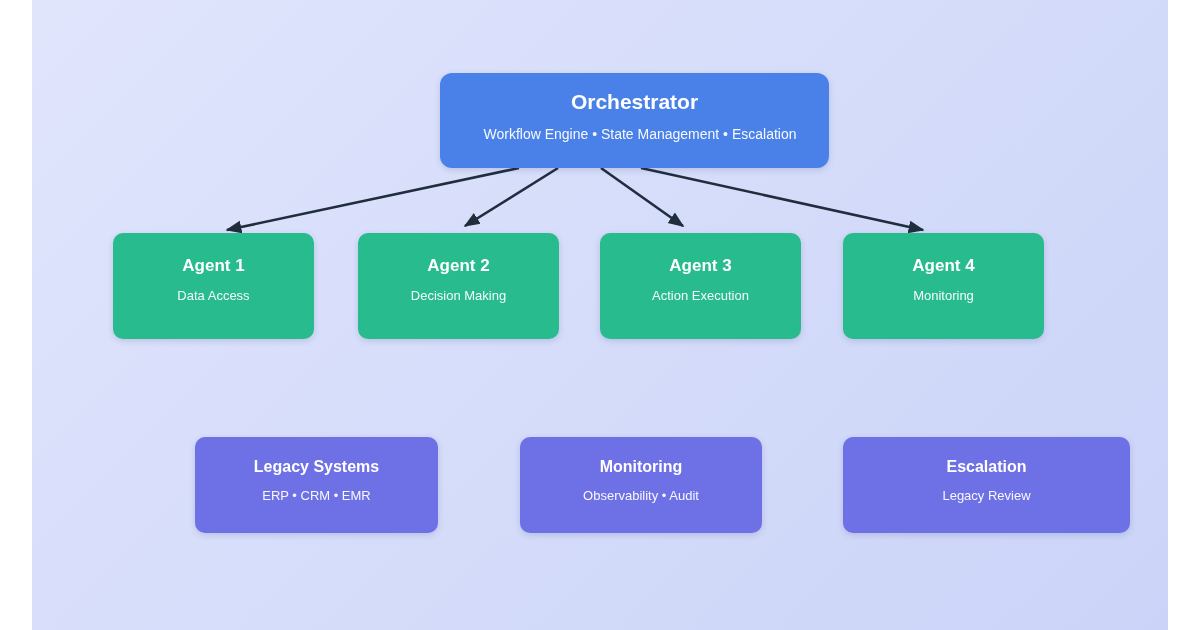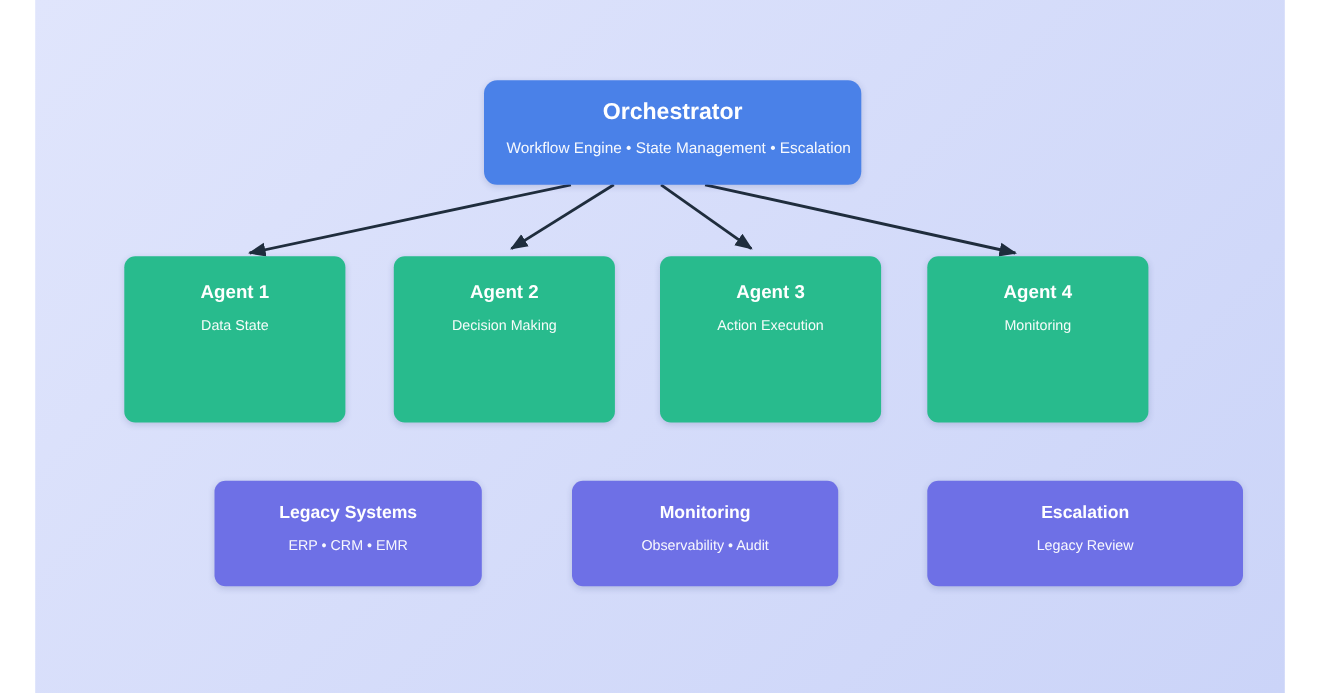--- a/index.html
+++ b/index.html
@@ -39,30 +39,30 @@
     position:absolute;
     color:#ffffff;
     text-align:center;
     border-radius:10px;
     box-shadow:0 2px 6px rgba(45,60,120,0.18);
   }
   .node .title{ font-weight:bold; }
   .node .subtitle{ color:rgba(255,255,255,0.95); }
 
   .node-orchestrator{
-    left:440px; top:73px; width:343px; height:95px;
+    left:440px; top:73px; width:389px; height:95px;
     background:var(--node-orchestrator);
     padding-top:17px;
     border-radius:12px;
   }
   .node-orchestrator .title{ font-size:21px; }
   .node-orchestrator .subtitle{ font-size:14px; margin-top:12px;margin-left:11px; }
 
   .node-agent{
-    top:233px; width:201px; height:151px;
+    top:233px; width:201px; height:106px;
     background:var(--node-agent);
     padding-top:23px;
   }
   .node-agent .title{ font-size:17px; }
   .node-agent .subtitle{ font-size:13px; margin-top:12px; }
   .agent-0{ left:113px; }
   .agent-1{ left:358px; }
   .agent-2{ left:600px; }
   .agent-3{ left:843px; }
 
@@ -94,21 +94,21 @@
   <line class="edge-line" x1="641" y1="168" x2="923" y2="230" marker-end="url(#arrowhead)"></line>
 </svg>
 
 <div class="node node-orchestrator">
   <div class="title">Orchestrator</div>
   <div class="subtitle">Workflow Engine • State Management • Escalation</div>
 </div>
 
 <div class="node node-agent agent-0">
   <div class="title">Agent 1</div>
-  <div class="subtitle">Data State</div>
+  <div class="subtitle">Data Access</div>
 </div>
 <div class="node node-agent agent-1">
   <div class="title">Agent 2</div>
   <div class="subtitle">Decision Making</div>
 </div>
 <div class="node node-agent agent-2">
   <div class="title">Agent 3</div>
   <div class="subtitle">Action Execution</div>
 </div>
 <div class="node node-agent agent-3">

